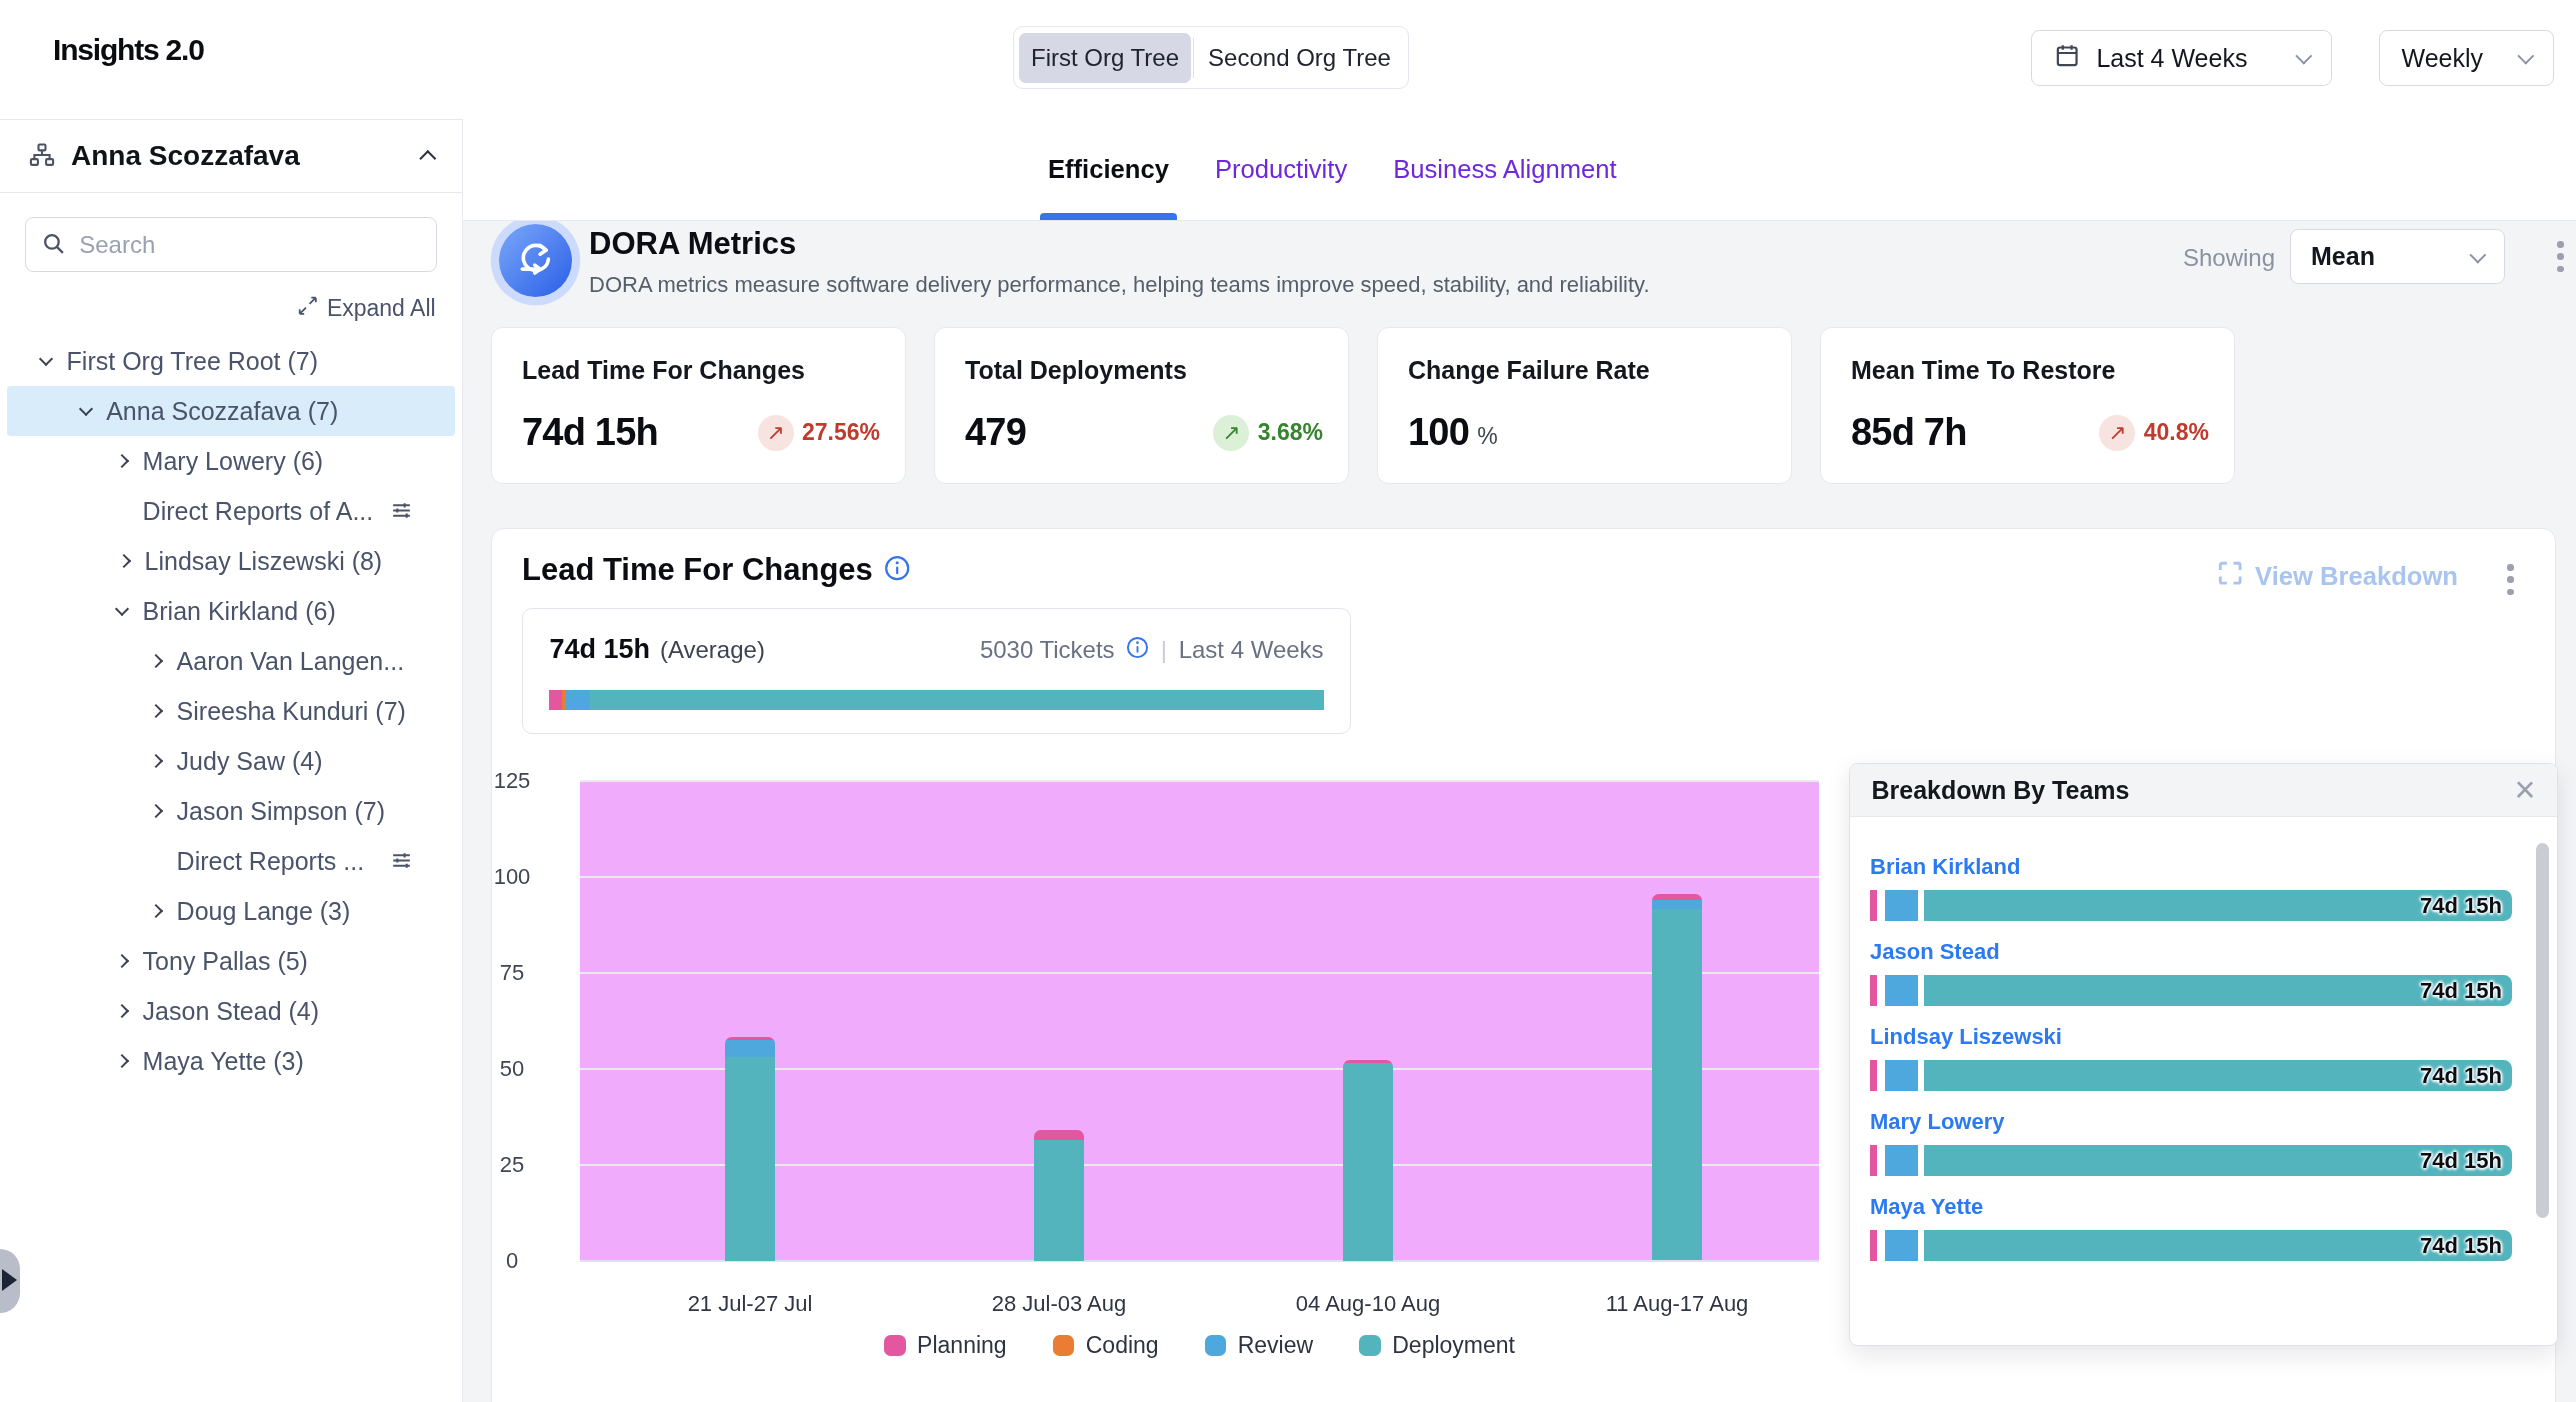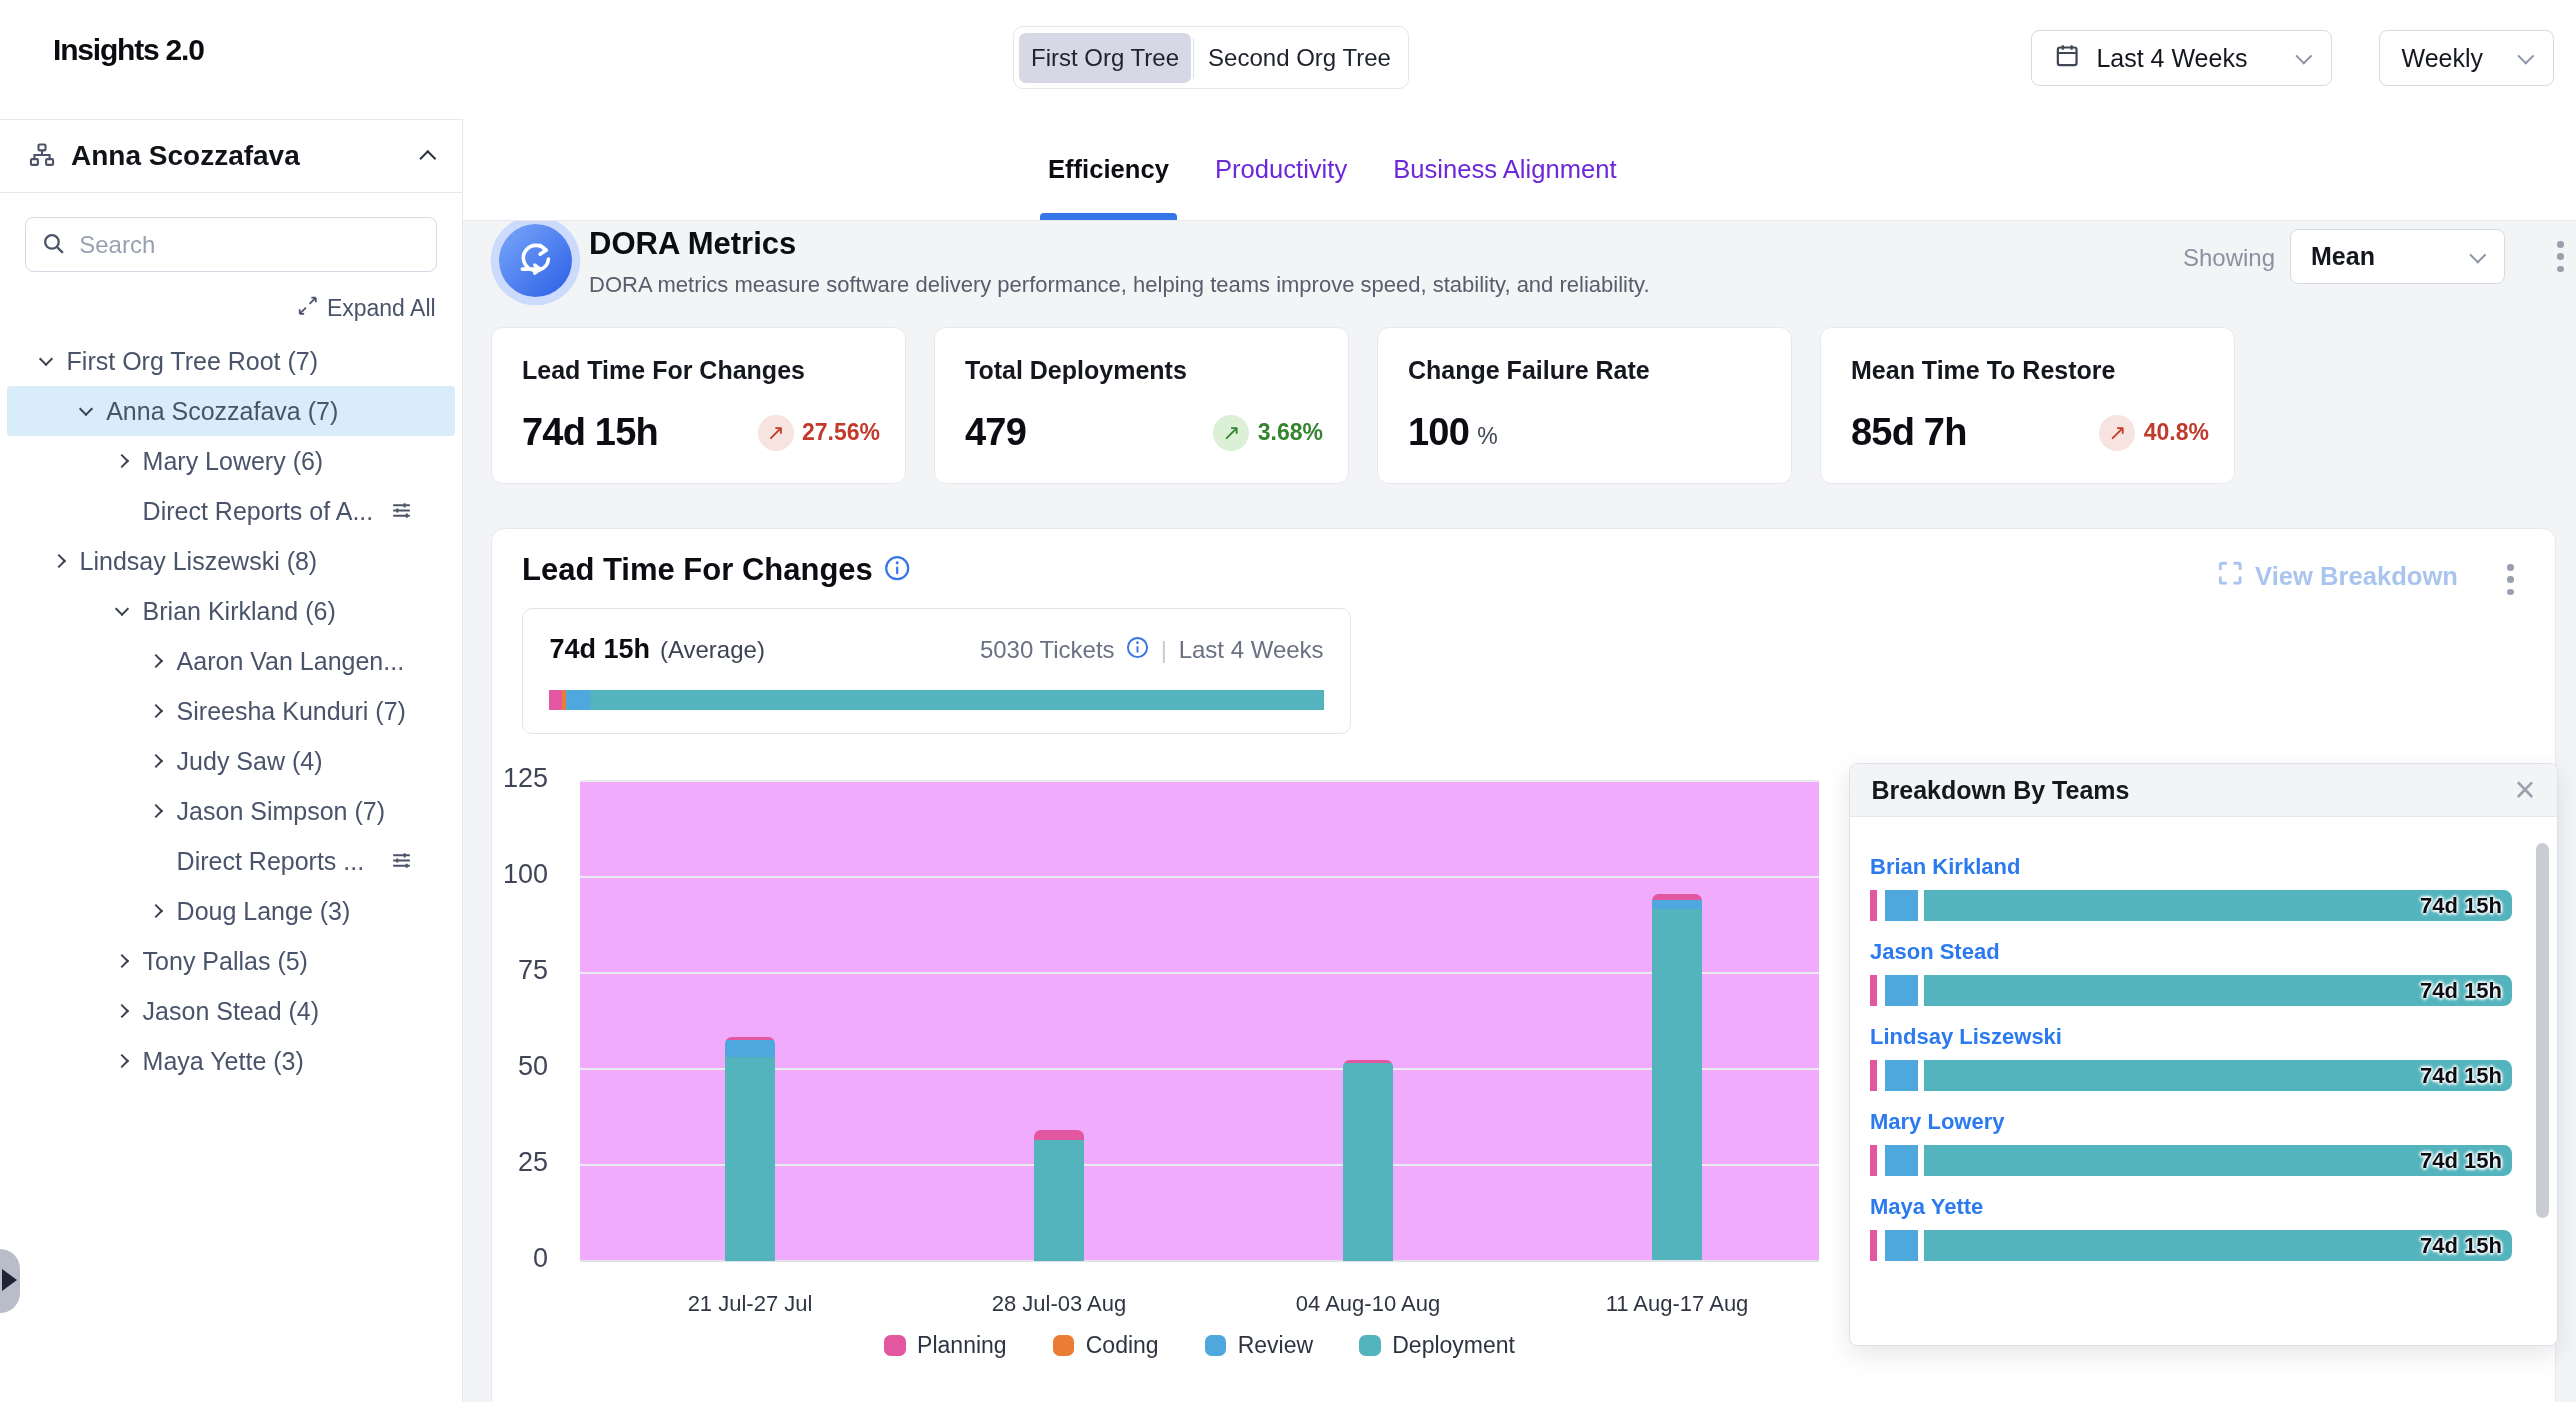--- a/index.html
+++ b/index.html
@@ -87,21 +87,21 @@
   .sum-meta { margin-left:auto; display:flex; align-items:center; gap:11.6px; font-size:24px; color:#6a7182; }
   .sum-sep { color:#c9ccd4; }
   .sum-bar { position:absolute; left:26.4px; right:26.4px; top:81px; height:20px; display:flex; overflow:hidden; }
   .sum-bar div { height:100%; }
 
   
   .plot { position:absolute; left:88px; top:252px; width:1239px; height:480px; background:#f0abfc; }
   .gridline { position:absolute; left:0; right:0; height:1.7px; background:#e9ebef; }
   .gridline.zero { background:#dfe2e8; }
   .ylabels { position:absolute; left:0; top:252px; width:71px; height:480px; }
-  .ylabel { position:absolute; right:0; width:71px; text-align:right; font-size:27px; color:#3f4553; padding-right:15px; }
+  .ylabel { position:absolute; right:8px; width:71px; text-align:center; font-size:22px; color:#3f4553; padding-right:15px; }
   .bar-wrap { position:absolute; bottom:0; width:50px; border-radius:6.6px 6.6px 0 0; overflow:hidden; display:flex; flex-direction:column; }
   .xlabel { position:absolute; width:248px; text-align:center; font-size:22px; color:#2f3542; }
   .legend { position:absolute; left:88px; top:803px; width:1239px; display:flex; justify-content:center; gap:46px; }
   .legend-item { display:flex; align-items:center; gap:11.6px; font-size:23px; color:#2d3340; }
   .legend-swatch { width:21.5px; height:21.5px; border-radius:6.6px; }
 
   
   .panel { position:absolute; left:1849px; top:763px; width:709px; height:583px; background:#fff; border:1.7px solid #dfe1e8;
            border-radius:8.3px; box-shadow:0 8.3px 25px rgba(20,24,40,.10); z-index:6; overflow:hidden; }
   .panel-header { height:53px; background:#f3f4f6; border-bottom:1.7px solid #e7e8ee; display:flex; align-items:center; padding:0 21.5px; }
@@ -191,21 +191,21 @@
         </span>
         <span>Mary Lowery (6)</span>
       </div>
       <div class="tree-row" style="padding-left: 117px;">
         <span class="tr-caret"></span>
         <span>Direct Reports of A...</span>
         <span class="tr-filter"><svg viewBox="0 0 24 24" width="25" height="25" fill="none" stroke="#4b5365" stroke-width="2">
             <path d="M4 7h16M4 12h16M4 17h16M15 5v4M8 10v4M17 15v4"></path>
           </svg></span>
       </div>
-      <div class="tree-row" style="padding-left: 54px;">
+      <div class="tree-row" style="padding-left: 119px;">
         <span class="tr-caret">
           <span class="chev right"></span>
         </span>
         <span>Lindsay Liszewski (8)</span>
       </div>
       <div class="tree-row" style="padding-left: 117px;">
         <span class="tr-caret">
           <span class="chev down"></span>
         </span>
         <span>Brian Kirkland (6)</span>

